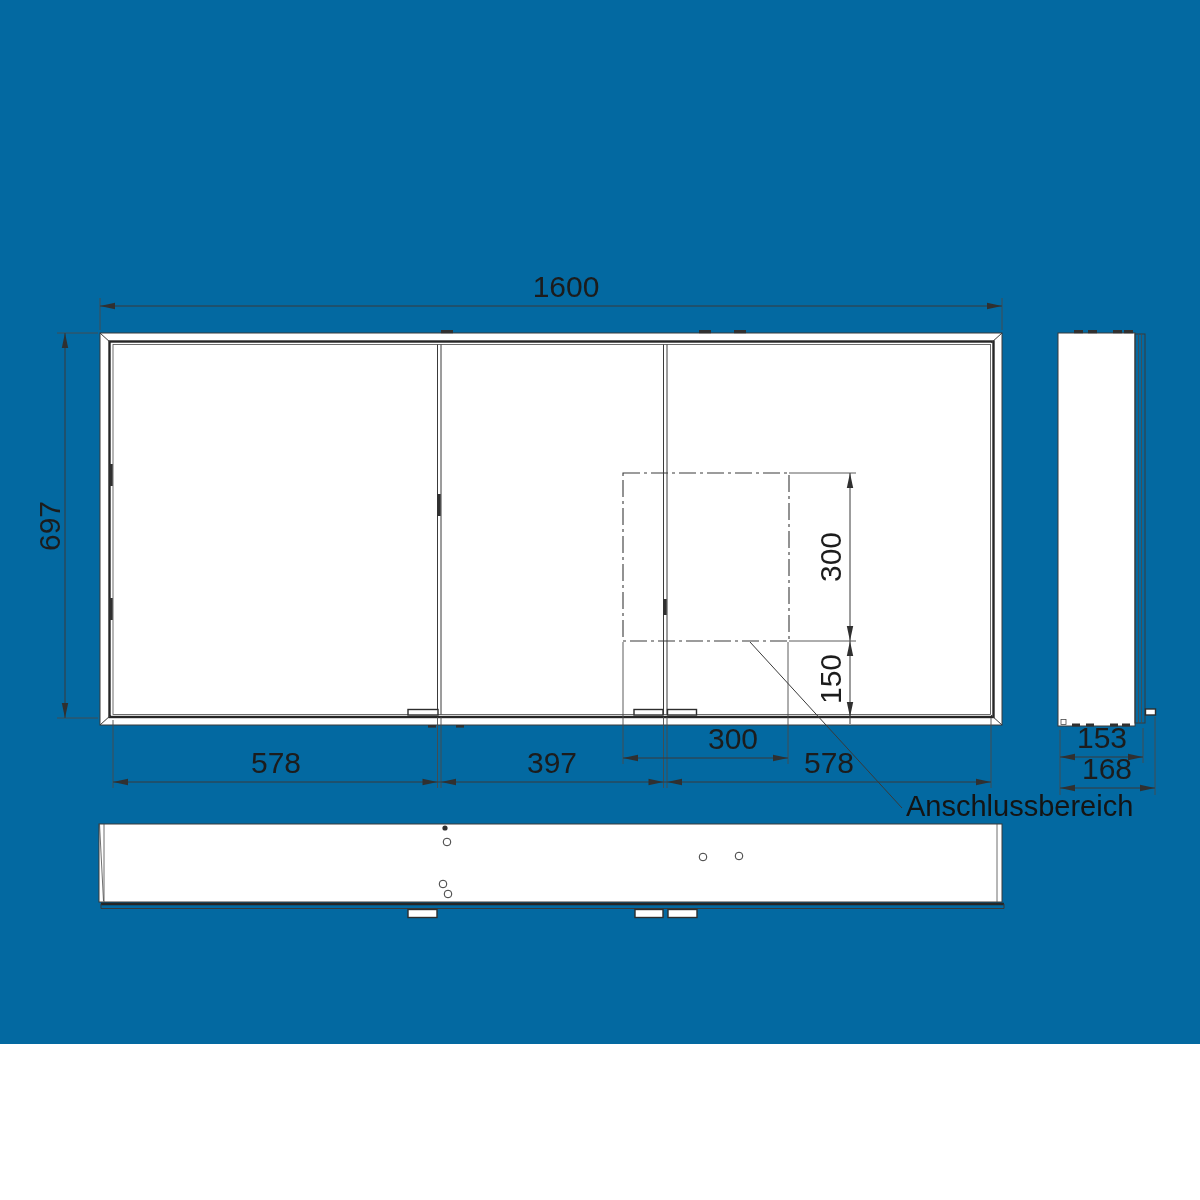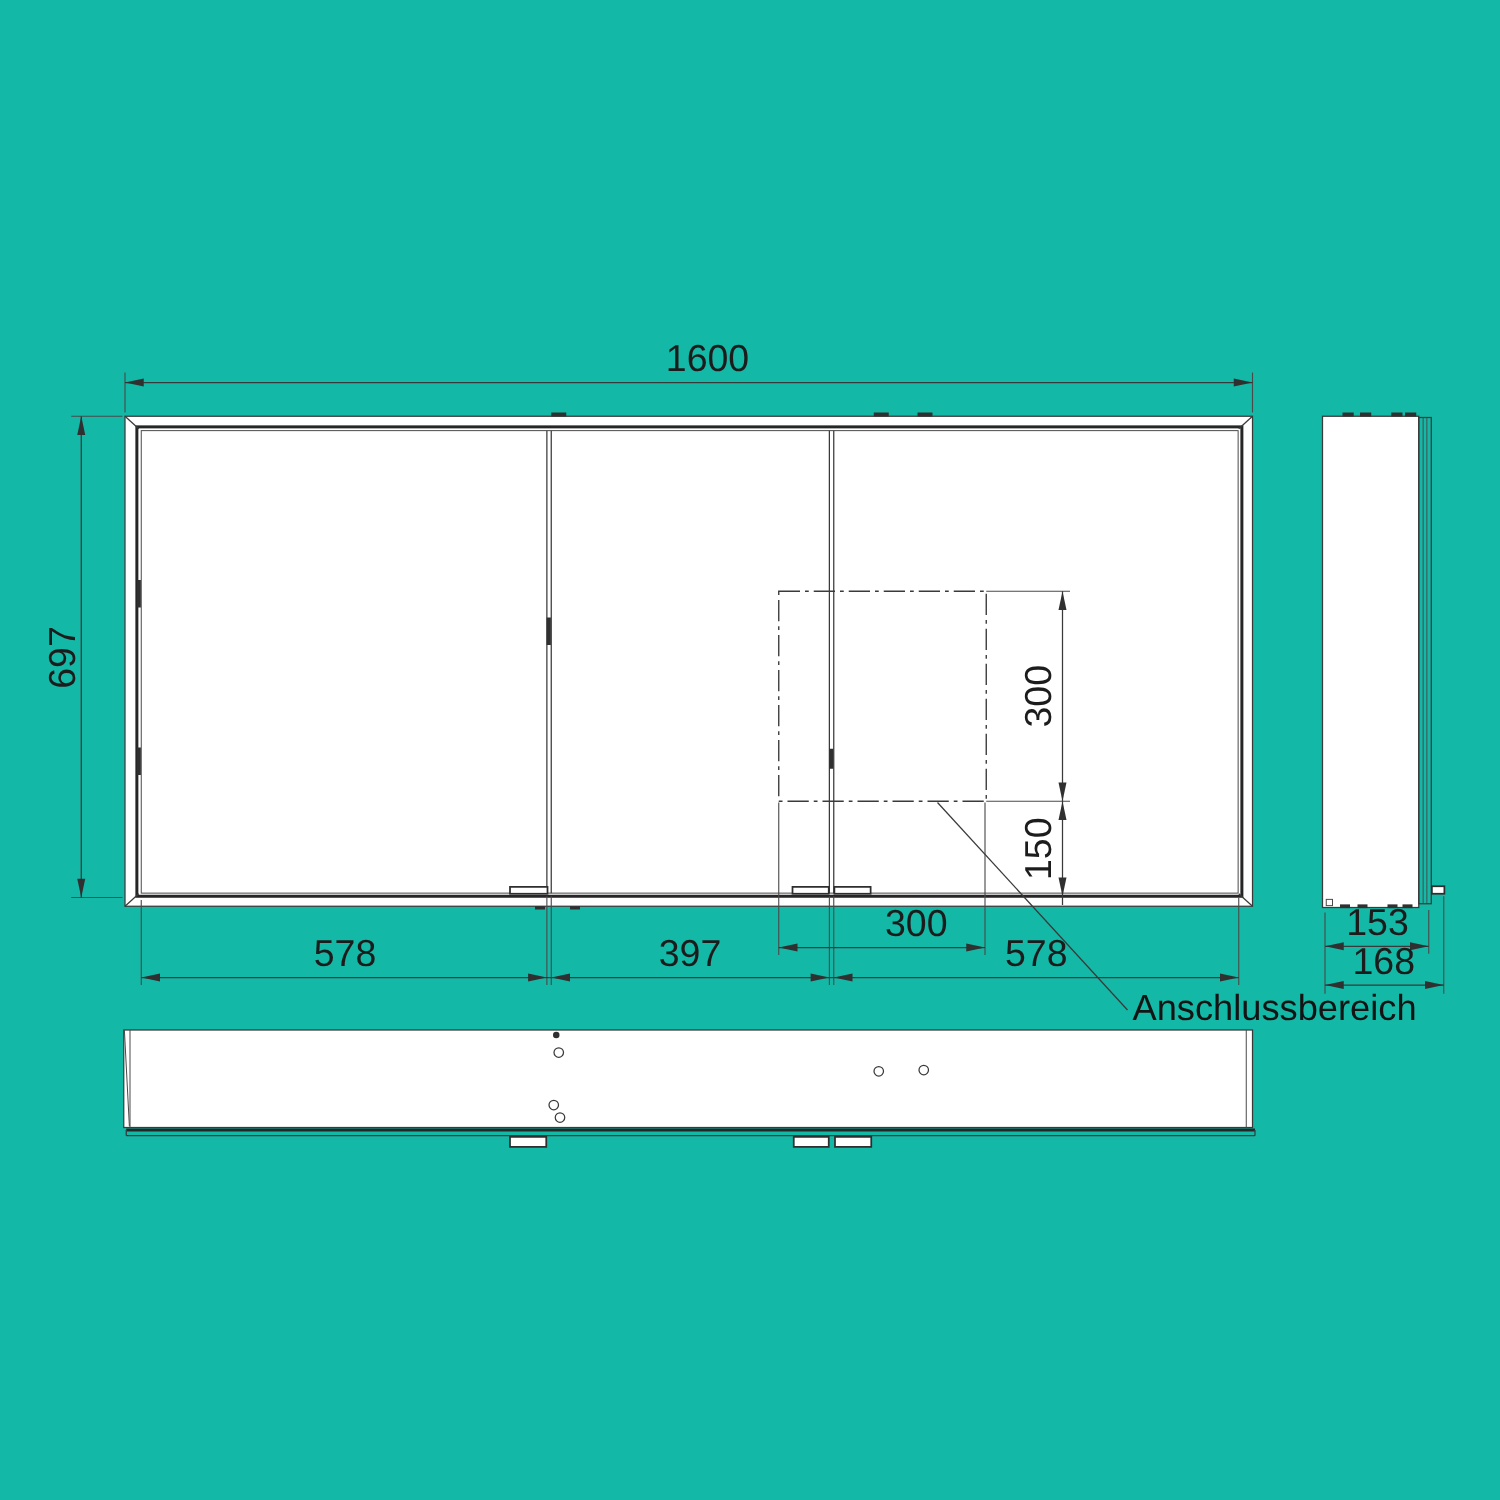--- a/index.html
+++ b/index.html
@@ -1,16 +1,16 @@
 <!DOCTYPE html>
 <html><head>
 <meta charset="utf-8">
 <style>
   html,body{margin:0;padding:0;background:#ffffff;}
-  .canvas{width:1200px;height:1200px;background:#14b8a6;position:relative;overflow:hidden;}
+  .canvas{width:1200px;height:1044px;background:#0369a1;position:relative;overflow:hidden;}
   svg{display:block;}
   .hair{stroke:#3a3a3a;stroke-width:1;fill:none;}
   .thin{stroke:#4a4a4a;stroke-width:0.8;fill:none;}
   .thick{stroke:#262626;stroke-width:2.4;fill:none;}
   .med{stroke:#2e2e2e;stroke-width:1.4;fill:none;}
   .dimline{stroke:#3a3a3a;stroke-width:1;fill:none;}
   .extline{stroke:#4a4a4a;stroke-width:0.9;fill:none;}
   .dash{stroke:#3a3a3a;stroke-width:1.1;fill:none;stroke-dasharray:17 4 3 4;}
   .arrow{fill:#303030;stroke:none;}
   .nub{fill:#303030;stroke:none;}

